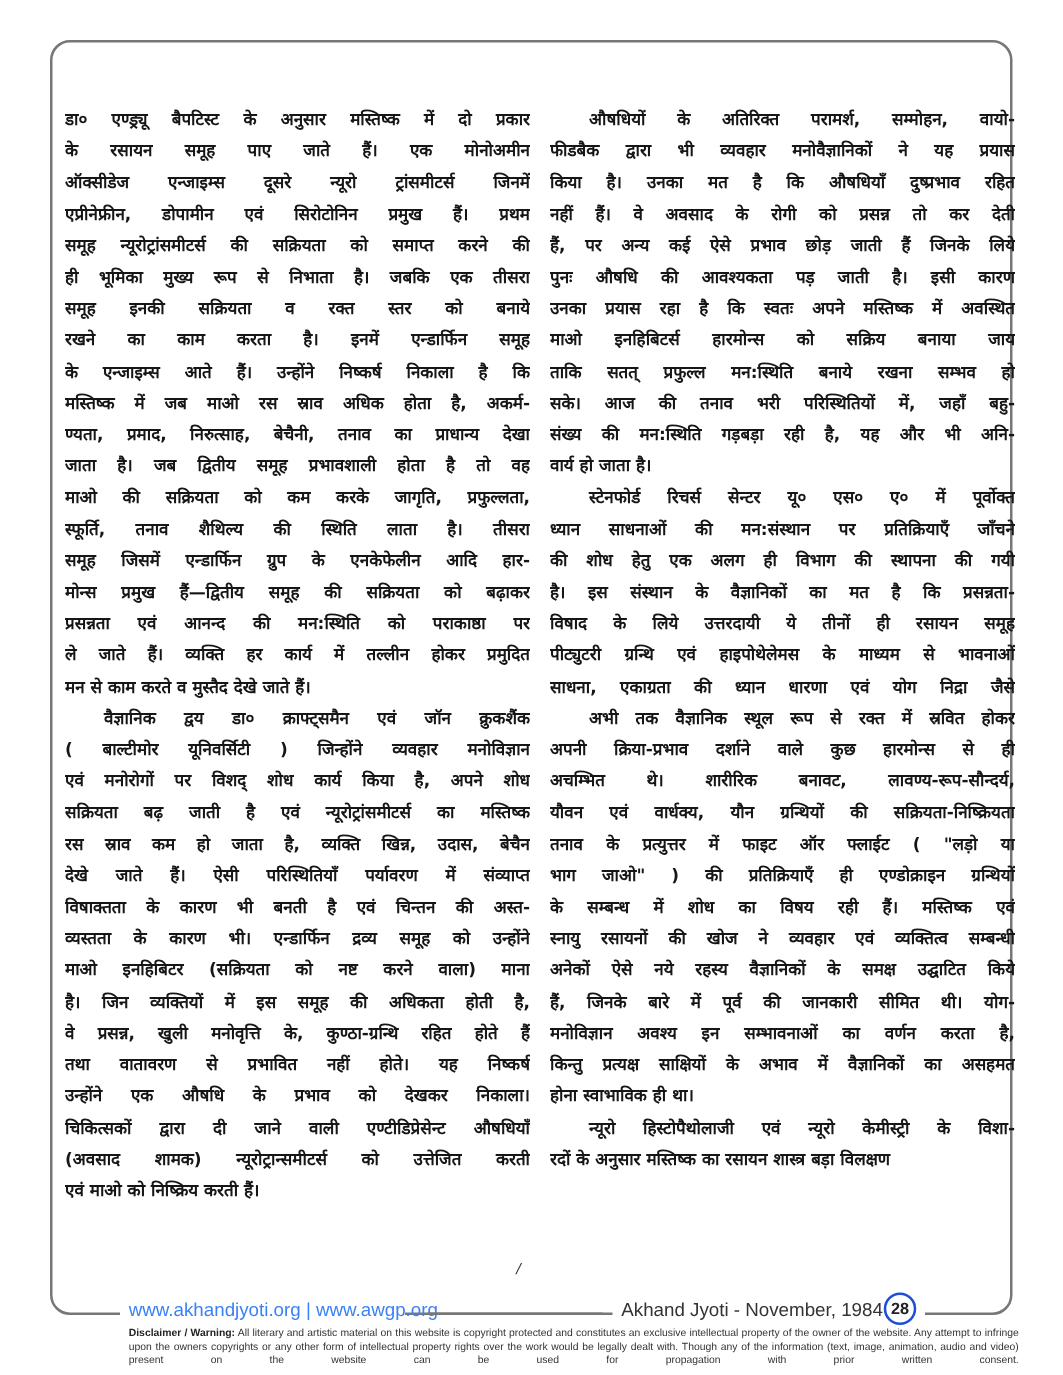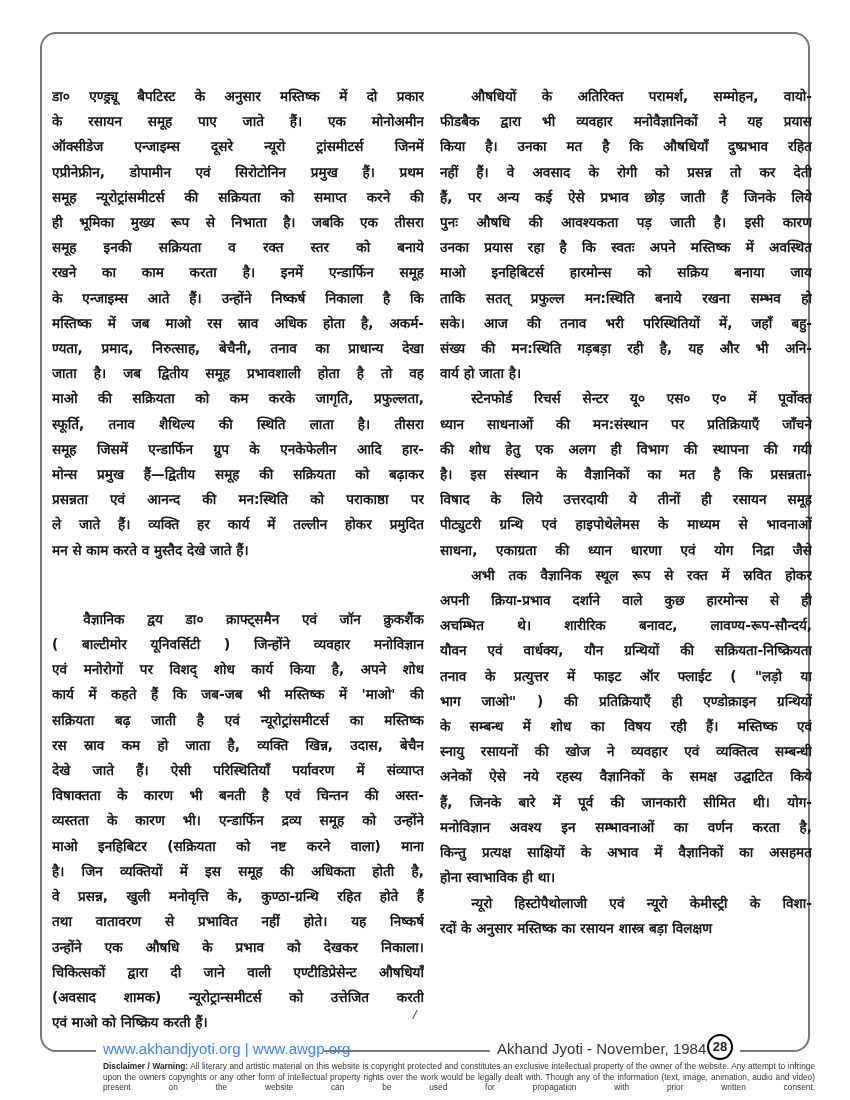--- a/index.html
+++ b/index.html
@@ -23,21 +23,21 @@
     .col .line.last { text-align-last: left; }
     .footer-row {
       position: absolute; top: 1040px; left: 0; width: 850px; height: 20px;
       font-family: "Liberation Sans", sans-serif;
     }
     .site-links { position: absolute; left: 103px; top: 0; font-size: 15px; color: #3b82f6; }
     .mag-title { position: absolute; left: 497px; top: 0; font-size: 15px; color: #333; }
     .rule { position: absolute; top: 10px; height: 1.5px; background: #777; }
     .page-num {
       position: absolute; left: 707px; top: -6px; width: 26px; height: 26px;
-      border: 2px solid #000000; border-radius: 50%; box-sizing: border-box;
+      border: 2px solid #1d4ed8; border-radius: 50%; box-sizing: border-box;
       font-size: 13px; font-weight: bold; text-align: center; line-height: 22px; color: #222; background: #fff;
     }
     .disclaimer {
       position: absolute; left: 103px; top: 1061px; width: 712px;
       font-family: "Liberation Sans", sans-serif; font-size: 8.3px; line-height: 10.5px;
       color: #333; text-align: justify; text-align-last: justify;
     }
     .disclaimer b { font-weight: bold; color: #222; }
     .stray-mark { position: absolute; left: 413px; top: 1008px; font-size: 11px; color: #333; font-style: italic; }
   </style>
@@ -64,24 +64,23 @@
       <span class="line">जाता है। जब द्वितीय समूह प्रभावशाली होता है तो वह</span>
       <span class="line">माओ की सक्रियता को कम करके जागृति, प्रफुल्लता,</span>
       <span class="line">स्फूर्ति, तनाव शैथिल्य की स्थिति लाता है। तीसरा</span>
       <span class="line">समूह जिसमें एन्डार्फिन ग्रुप के एनकेफेलीन आदि हार-</span>
       <span class="line">मोन्स प्रमुख हैं—द्वितीय समूह की सक्रियता को बढ़ाकर</span>
       <span class="line">प्रसन्नता एवं आनन्द की मन:स्थिति को पराकाष्ठा पर</span>
       <span class="line">ले जाते हैं। व्यक्ति हर कार्य में तल्लीन होकर प्रमुदित</span>
       <span class="line last">मन से काम करते व मुस्तैद देखे जाते हैं।</span>
     </p>
     <p>
-      <span class="line" style="text-indent: 2.3em; margin-top: 44px;">वैज्ञानिक द्वय डा० क्राफ्ट्समैन एवं जॉन क्रुकशैंक</span>
+      <span class="line" style="text-indent: 2.3em;">वैज्ञानिक द्वय डा० क्राफ्ट्समैन एवं जॉन क्रुकशैंक</span>
       <span class="line">( बाल्टीमोर यूनिवर्सिटी ) जिन्होंने व्यवहार मनोविज्ञान</span>
       <span class="line">एवं मनोरोगों पर विशद् शोध कार्य किया है, अपने शोध</span>
-      <span class="line">कार्य में कहते हैं कि जब-जब भी मस्तिष्क में 'माओ' की</span>
       <span class="line">सक्रियता बढ़ जाती है एवं न्यूरोट्रांसमीटर्स का मस्तिष्क</span>
       <span class="line">रस स्राव कम हो जाता है, व्यक्ति खिन्न, उदास, बेचैन</span>
       <span class="line">देखे जाते हैं। ऐसी परिस्थितियाँ पर्यावरण में संव्याप्त</span>
       <span class="line">विषाक्तता के कारण भी बनती है एवं चिन्तन की अस्त-</span>
       <span class="line">व्यस्तता के कारण भी। एन्डार्फिन द्रव्य समूह को उन्होंने</span>
       <span class="line">माओ इनहिबिटर (सक्रियता को नष्ट करने वाला) माना</span>
       <span class="line">है। जिन व्यक्तियों में इस समूह की अधिकता होती है,</span>
       <span class="line">वे प्रसन्न, खुली मनोवृत्ति के, कुण्ठा-ग्रन्थि रहित होते हैं</span>
       <span class="line">तथा वातावरण से प्रभावित नहीं होते। यह निष्कर्ष</span>
       <span class="line">उन्होंने एक औषधि के प्रभाव को देखकर निकाला।</span>

